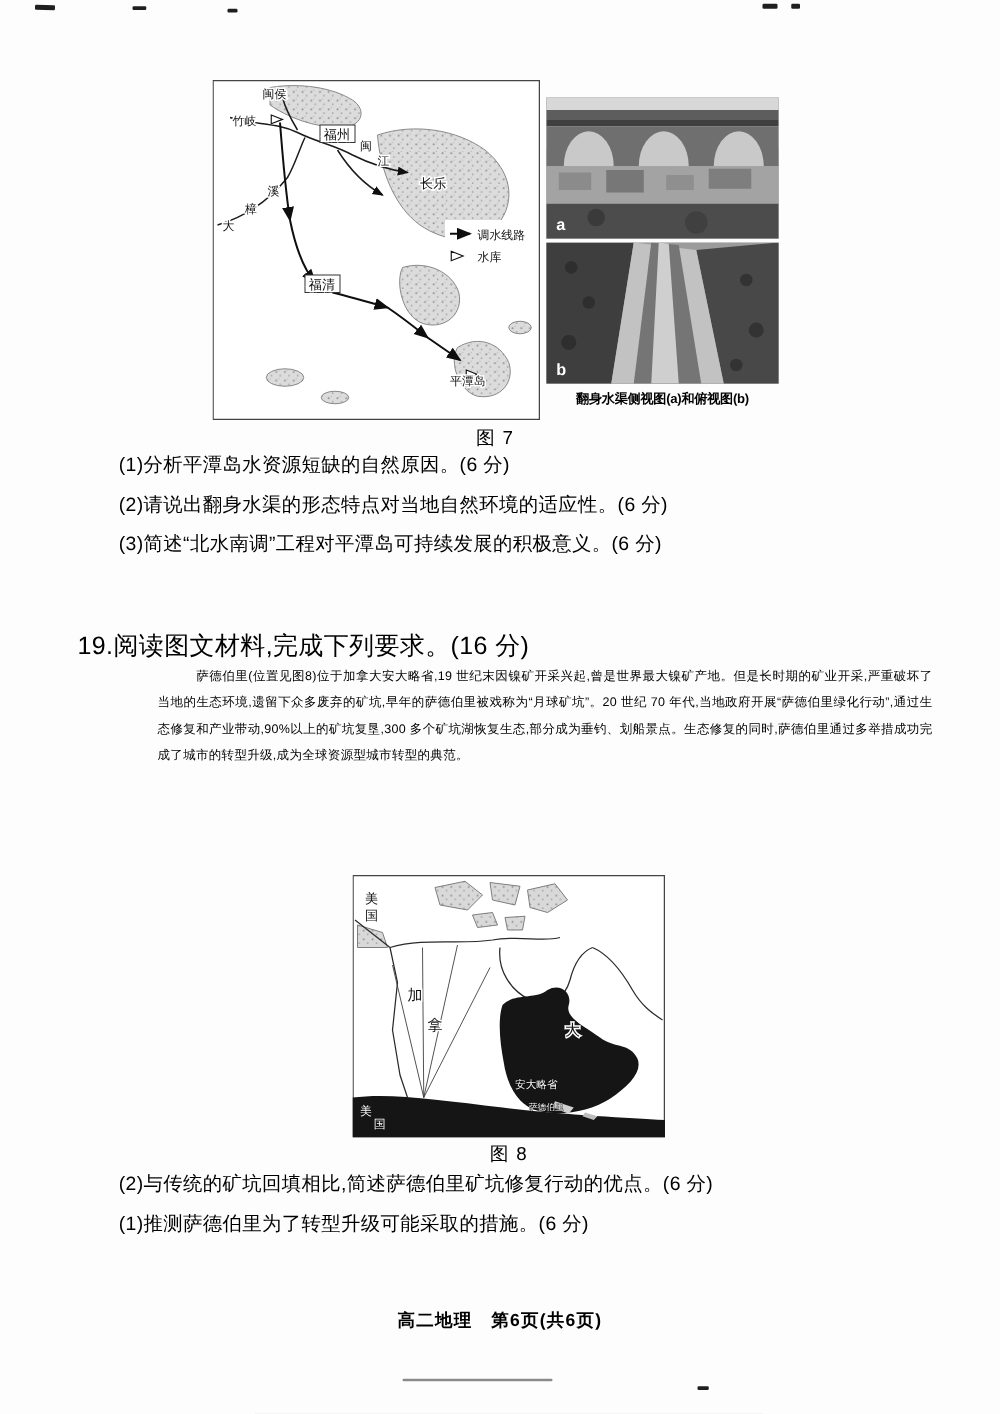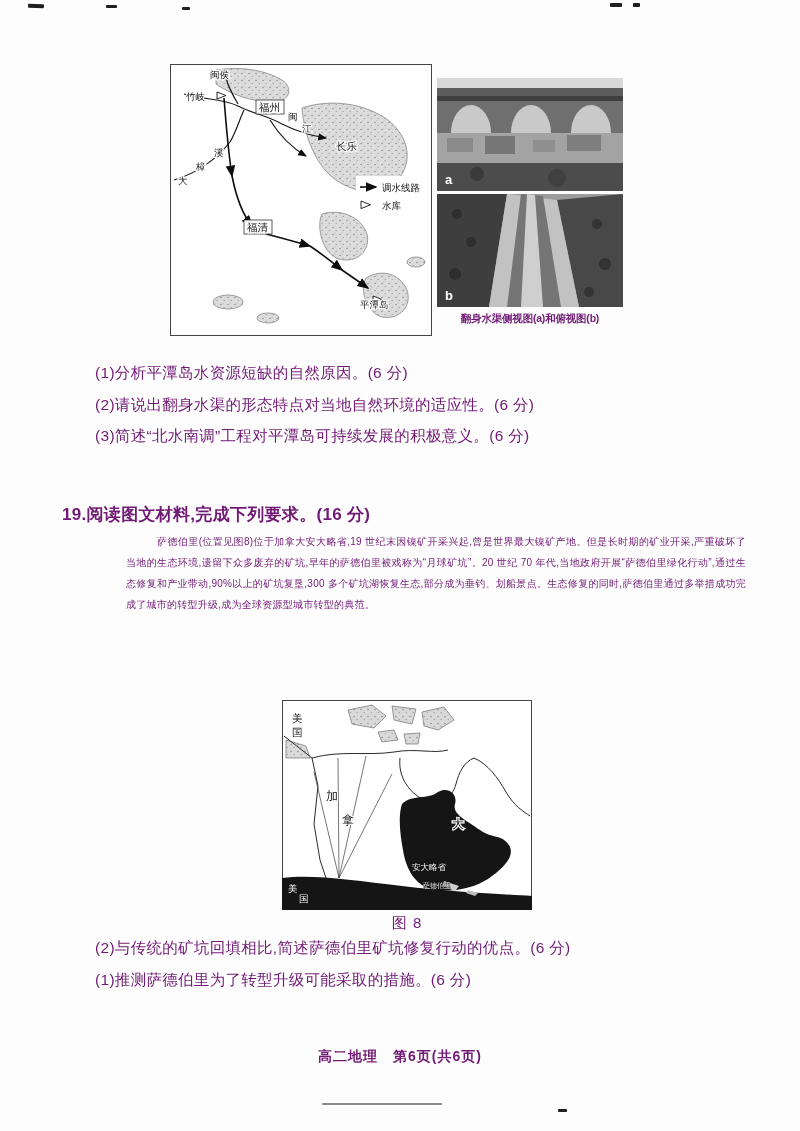--- a/index.html
+++ b/index.html
@@ -1,37 +1,37 @@
 <!DOCTYPE html>
 <html><head>
 <meta charset="utf-8">
 <style>
   html,body{margin:0;padding:0;background:#e9e9e9;}
   .page{position:relative;width:800px;height:1131px;margin:0 auto;background:#fdfdfd;
-        font-family:"Liberation Sans","DejaVu Sans",sans-serif;color:#701a75;overflow:hidden;}
+        font-family:"Liberation Sans","DejaVu Sans",sans-serif;color:#000000;overflow:hidden;}
   .mark{position:absolute;background:#1f1f1f;border-radius:1px;}
 
   
   .fig7-map{position:absolute;left:170px;top:64px;width:262px;height:272px;}
   .photos{position:absolute;left:437px;top:78px;width:186px;}
   .photo{width:186px;height:113px;overflow:hidden;background:#999;}
   .photo + .photo{margin-top:3px;}
   .photo-caption{margin-top:5px;font-size:10.5px;font-weight:700;text-align:center;
                  letter-spacing:-0.2px;white-space:nowrap;}
   .figcap{position:absolute;font-size:15px;text-align:center;letter-spacing:1px;}
   .figcap7{left:170px;top:341px;width:452px;}
   .figcap8{left:282px;top:914px;width:250px;}
 
   
   .qlist{position:absolute;left:95px;}
   .qlist p{margin:0 0 12.5px 0;font-size:15.5px;line-height:19px;letter-spacing:0.3px;white-space:nowrap;}
   .q18{top:363px;}
   .q19l{top:938px;}
 
-  .q19-header{position:absolute;left:62px;top:503px;font-size:17px;letter-spacing:0.3px;font-weight:bold;}
+  .q19-header{position:absolute;left:62px;top:503px;font-size:20px;letter-spacing:0.3px;}
   .q19-para{position:absolute;left:94px;top:531px;width:620px;font-size:10px;line-height:21px;
             text-align:justify;text-indent:31px;letter-spacing:0.25px;margin-left:32px;}
 
   .fig8-map{position:absolute;left:282px;top:700px;width:250px;height:210px;}
 
   .footer{position:absolute;left:0;top:1048px;width:800px;text-align:center;
           font-size:14px;font-weight:600;letter-spacing:1px;}
 
   
   svg text{font-family:"Liberation Sans","DejaVu Sans",sans-serif;}
@@ -165,20 +165,21 @@
         <circle cx="18" cy="80" r="6" fill="#2e2e2e"></circle>
         <circle cx="160" cy="30" r="5" fill="#333333"></circle>
         <circle cx="168" cy="70" r="6" fill="#333333"></circle>
         <circle cx="152" cy="98" r="5" fill="#333333"></circle>
         <text x="8" y="106" class="plabel">b</text>
       </svg>
     </div>
     <div class="photo-caption">翻身水渠侧视图(a)和俯视图(b)</div>
   </div>
 
+  <div class="figcap figcap7">图 7</div>
 
   <div class="qlist q18">
     <p>(1)分析平潭岛水资源短缺的自然原因。(6 分)</p>
     <p>(2)请说出翻身水渠的形态特点对当地自然环境的适应性。(6 分)</p>
     <p>(3)简述“北水南调”工程对平潭岛可持续发展的积极意义。(6 分)</p>
   </div>
 
   <div class="q19-header">19.阅读图文材料,完成下列要求。(16 分)</div>
   <div class="q19-para">萨德伯里(位置见图8)位于加拿大安大略省,19 世纪末因镍矿开采兴起,曾是世界最大镍矿产地。但是长时期的矿业开采,严重破坏了当地的生态环境,遗留下众多废弃的矿坑,早年的萨德伯里被戏称为“月球矿坑”。20 世纪 70 年代,当地政府开展“萨德伯里绿化行动”,通过生态修复和产业带动,90%以上的矿坑复垦,300 多个矿坑湖恢复生态,部分成为垂钓、划船景点。生态修复的同时,萨德伯里通过多举措成功完成了城市的转型升级,成为全球资源型城市转型的典范。</div>
 

